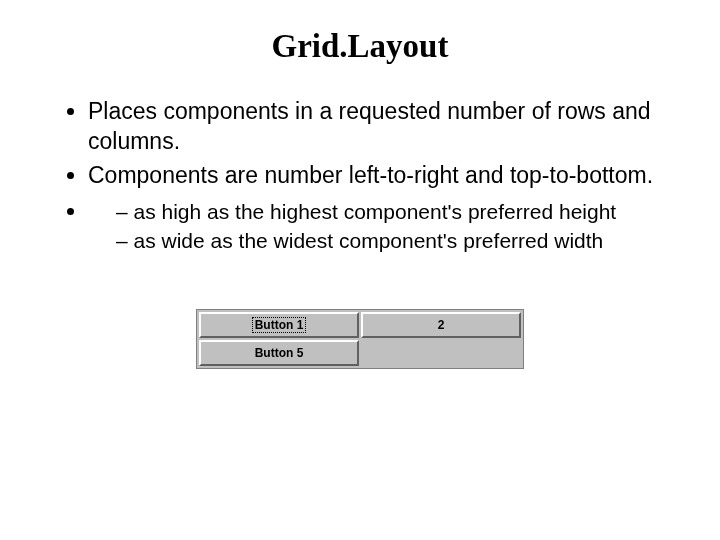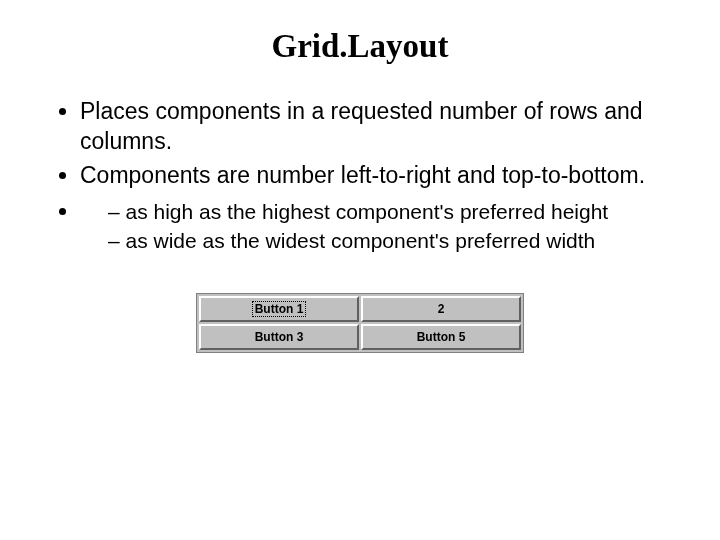--- a/index.html
+++ b/index.html
@@ -19,21 +19,21 @@
   }
   .title {
     text-align: center;
     font-family: "Times New Roman", Times, serif;
     font-weight: bold;
     font-size: 33px;
     margin: 8px 0 32px 0;
   }
   ul.level1 {
     list-style: disc;
-    margin: 0;
+    margin: 8px;
     padding-left: 30px;
     font-size: 23px;
     line-height: 1.3;
   }
   ul.level1 > li {
     margin-bottom: 4px;
   }
   ul.level2 {
     list-style: none;
     margin: 6px 0 0 0;
@@ -42,21 +42,21 @@
   }
   ul.level2 > li::before {
     content: "–  ";
   }
   ul.level2 > li {
     margin-bottom: 2px;
   }
   .demo-wrap {
     display: flex;
     justify-content: center;
-    margin-top: 39px;
+    margin-top: 55px;
   }
   .demo-panel {
     background: #c0c0c0;
     border: 1px solid #808080;
     padding: 2px;
     display: grid;
     grid-template-columns: 160px 160px;
     grid-auto-rows: 26px;
     gap: 2px;
   }
@@ -102,21 +102,18 @@
 
   <div class="demo-wrap">
     <div class="demo-panel">
       <button class="demo-btn focused">
         <span class="label">Button 1</span>
       </button>
       <button class="demo-btn">
         <span class="label">2</span>
       </button>
       <button class="demo-btn">
-        <span class="label">Button 3</span>
-      </button>
-      <button class="demo-btn">
         <span class="label">Button 5</span>
       </button>
     </div>
   </div>
 
 </div>
 
 </body></html>

